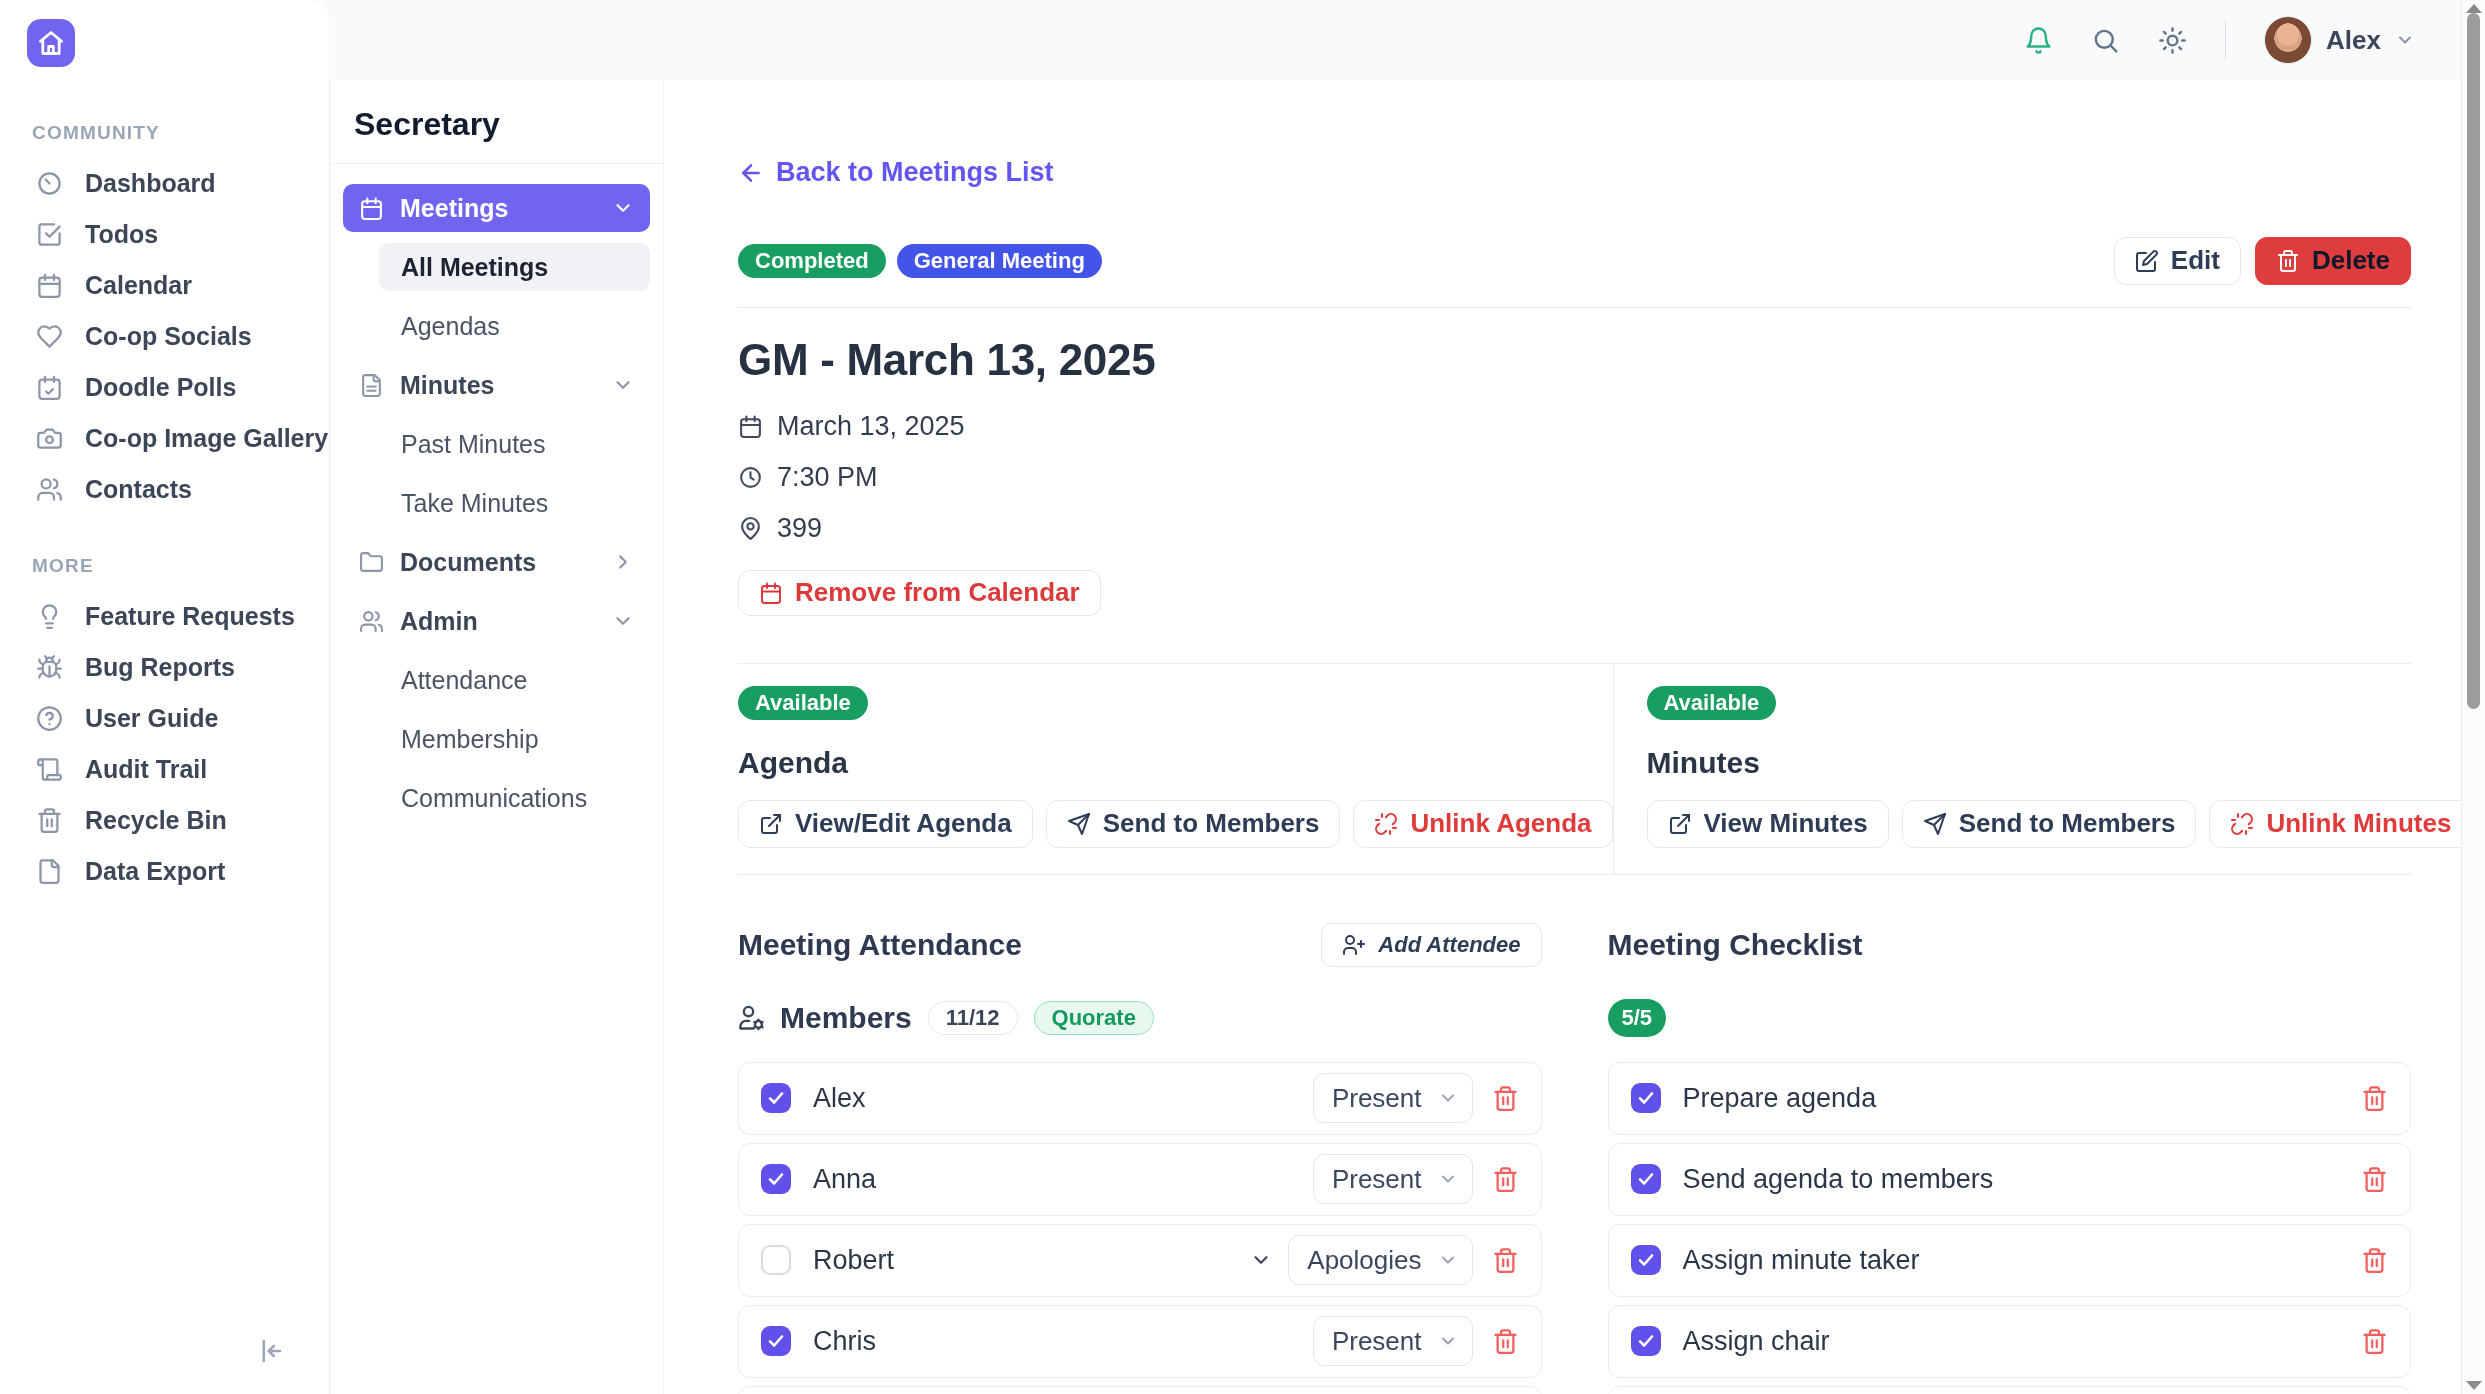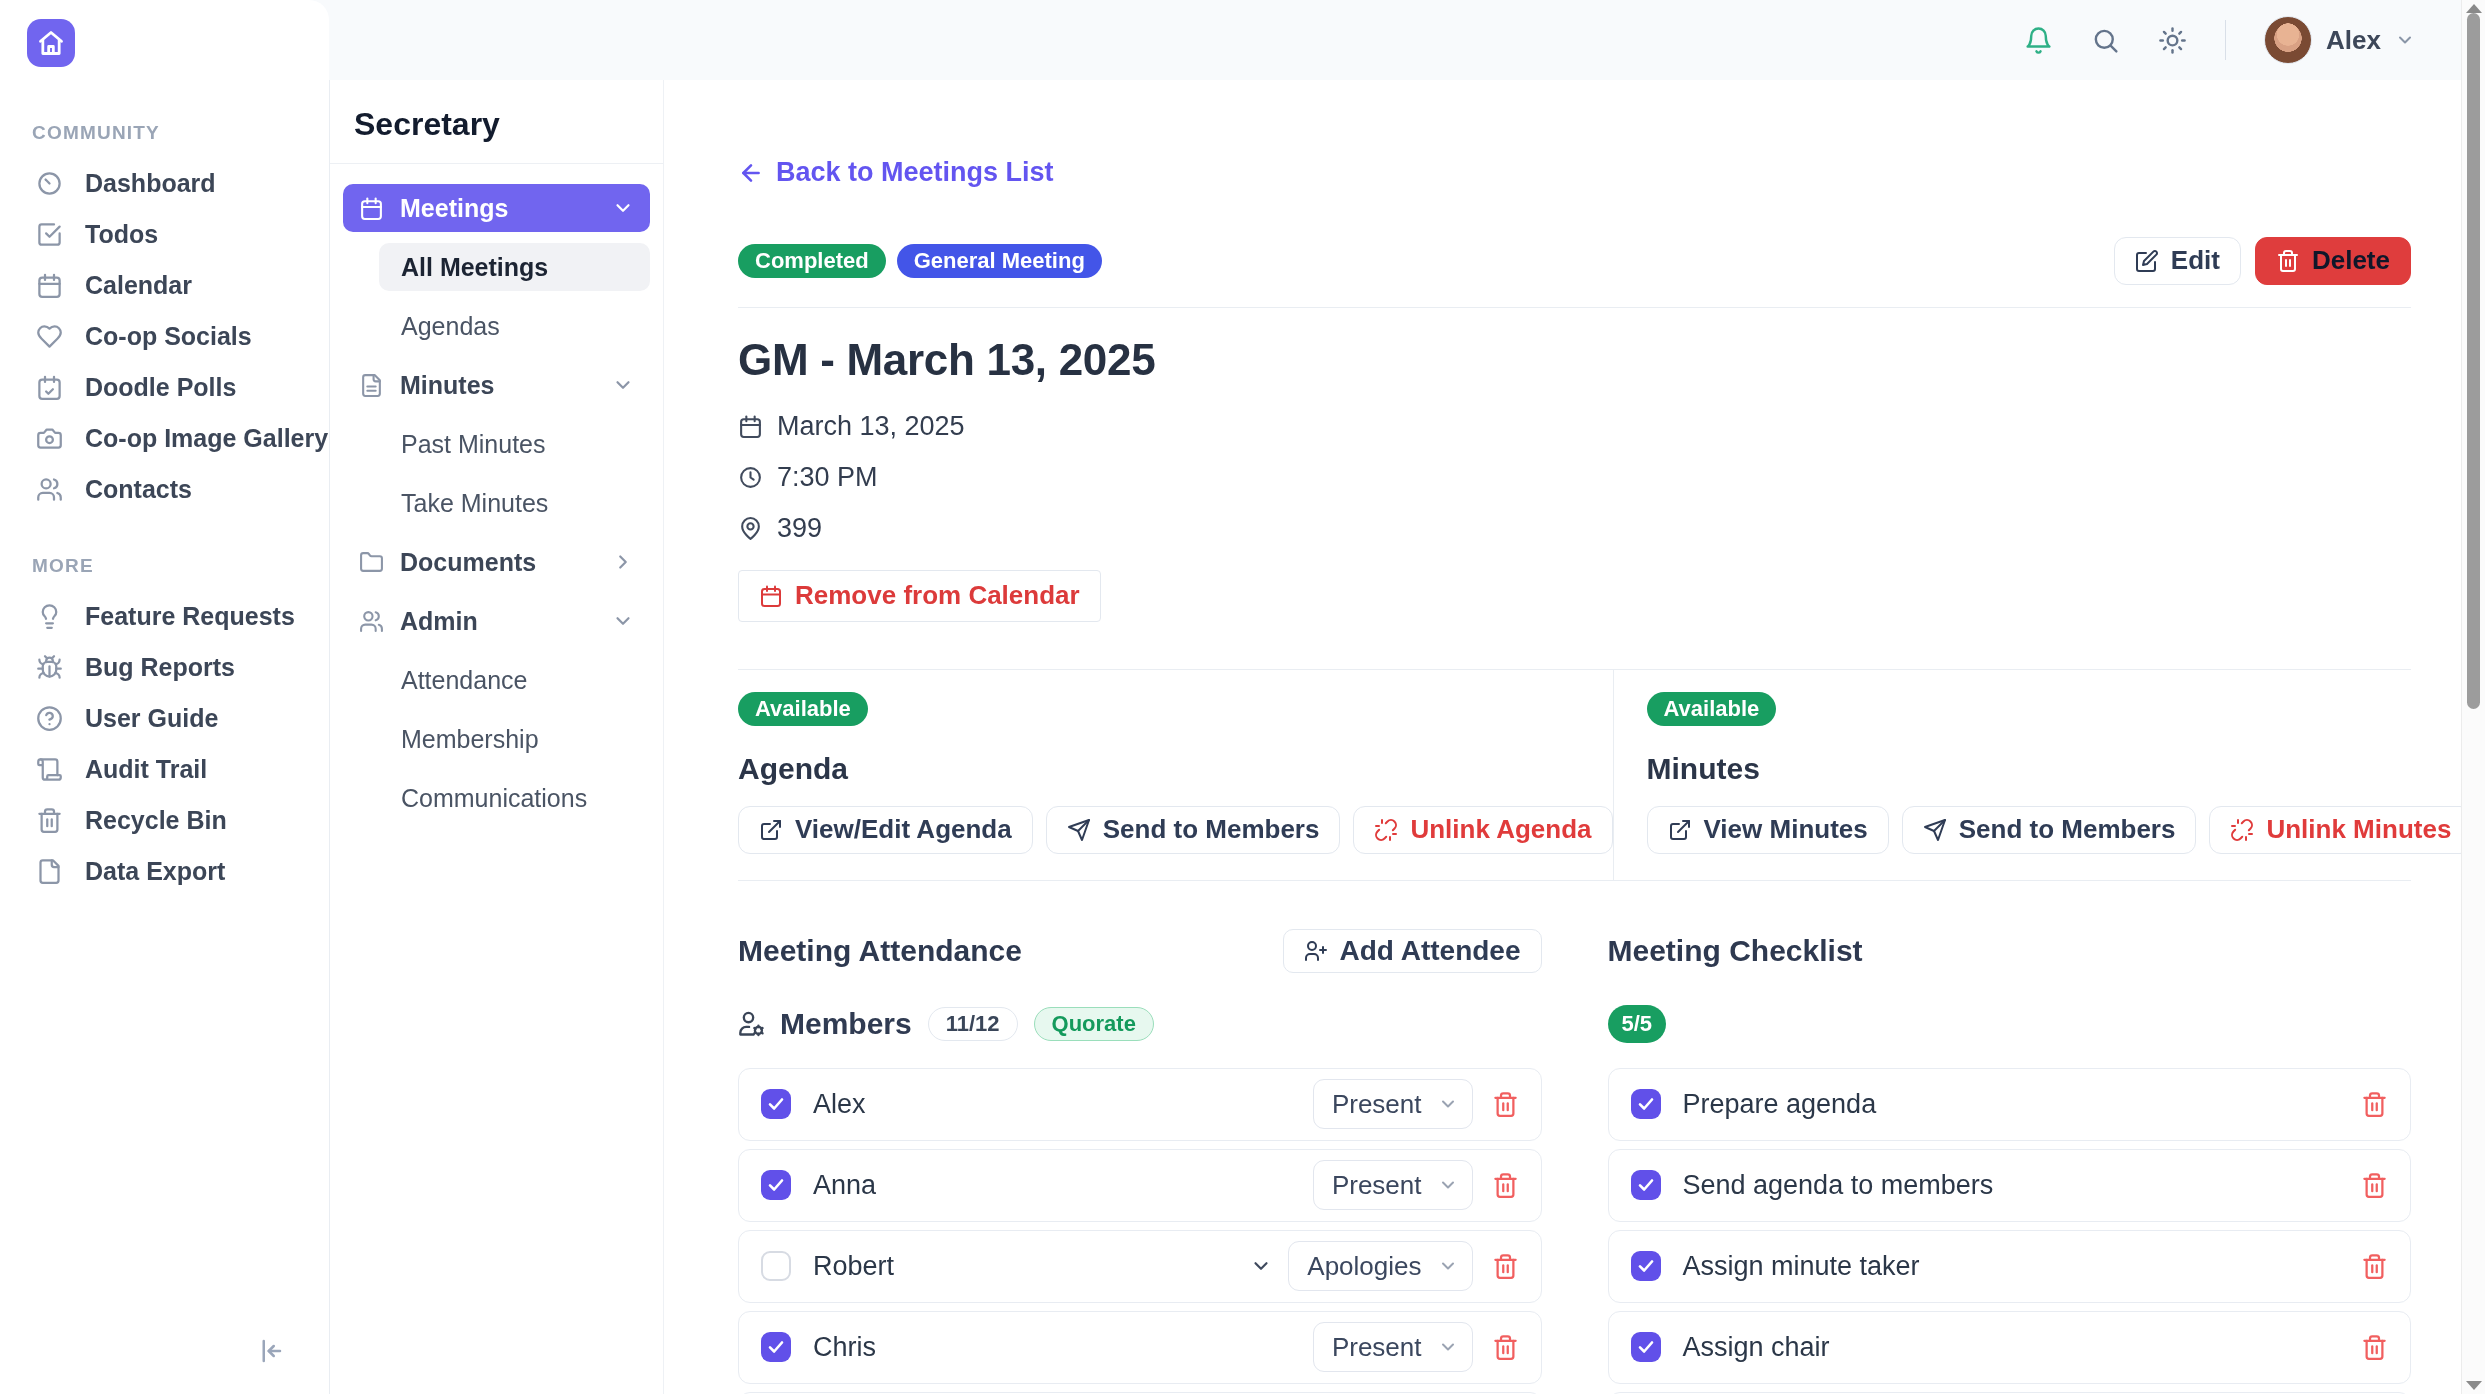--- a/index.html
+++ b/index.html
@@ -118,21 +118,21 @@
   .btn.danger-text svg { color:#e03b3b; }
   .btn.solid-danger { background:#df3d3d; border-color:#df3d3d; color:#0f172a; }
   .btn.solid-danger svg { color:#fff; }
   .divider { border:none; border-top:1px solid #e9edf2; }
   .d1 { margin-top:21px; }
   .d2 { margin-top:47px; }
   .page-title { margin-top:28px; font-size:44px; line-height:48px; font-weight:700; color:#273142; letter-spacing:-0.3px; }
   .meta-list { margin-top:27px; display:flex; flex-direction:column; gap:20px; }
   .meta-item { display:flex; align-items:center; gap:14px; font-size:27px; color:#333d4f; }
   .meta-item svg { width:25px; height:25px; color:#414b5d; flex:none; }
-  .remove-btn { margin-top:26px; height:52px; border-radius:4px; }
+  .remove-btn { margin-top:26px; height:46px; border-radius:12px; }
   .remove-btn, .remove-btn svg { color:#dc3a3a; }
 
   .linked-grid { display:grid; grid-template-columns:1fr 1fr; }
   .linked-col { padding:22px 0 26px 0; }
   .linked-col.rightcol { border-left:1px solid #e9edf2; padding-left:33px; }
   .linked-col .sec-head { margin-top:25px; font-size:30px; line-height:36px; font-weight:600; color:#2b3548; }
   .linked-col .btn-row { margin-top:19px; display:flex; gap:13px; flex-wrap:nowrap; }
 
   .bottom-grid { display:grid; grid-template-columns:1fr 1fr; column-gap:66px; padding-top:48px; }
   .col-head-row { height:44px; display:flex; align-items:center; justify-content:space-between; }
@@ -676,21 +676,21 @@
           </div>
         </div>
 
         <hr class="divider">
 
         <div class="bottom-grid">
 
           <div>
             <div class="col-head-row">
               <div class="col-head">Meeting Attendance</div>
-              <button class="btn" style="height:44px;border-radius:10px;font-size:28px;">
+              <button class="btn" style="height:44px;border-radius:10px;font-size:22px;font-style:italic;">
                 <svg>
                     <use href="#i-user-plus"></use>
                   </svg>
                 <span>Add Attendee</span>
               </button>
             </div>
             <div class="sub-row">
               <span class="members-label">
                 <svg>
                     <use href="#i-user-cog"></use>

